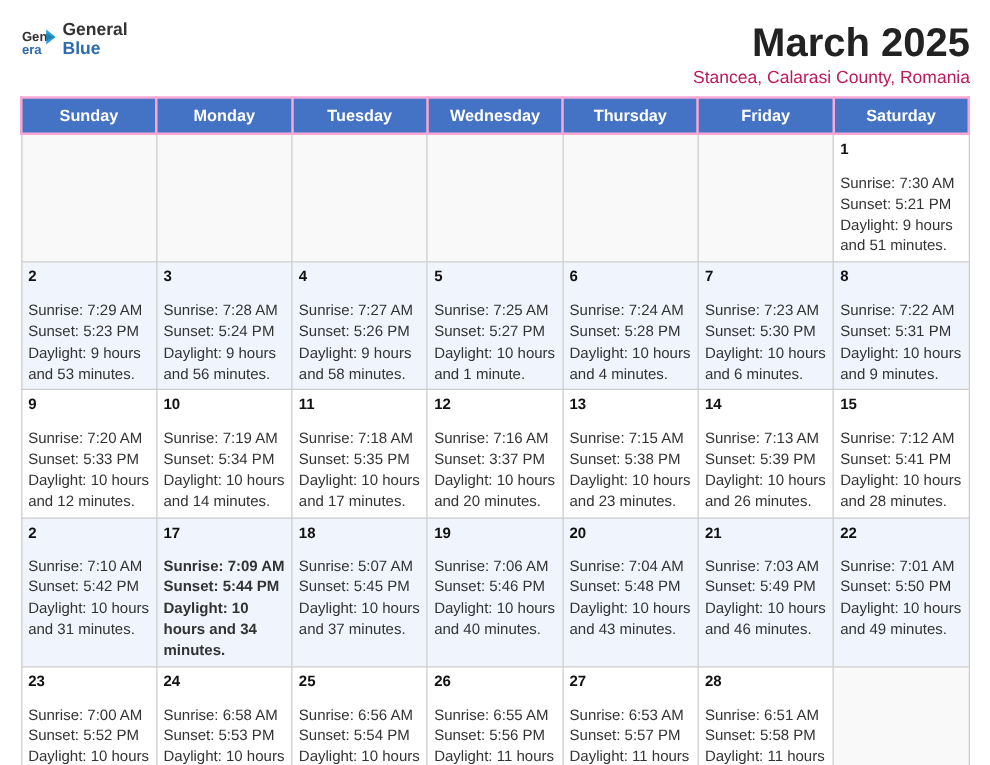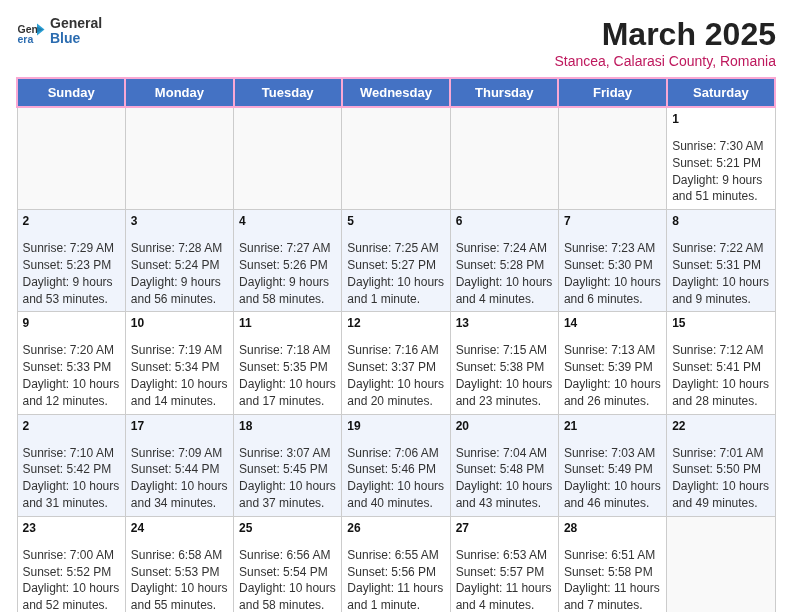--- a/index.html
+++ b/index.html
@@ -230,27 +230,27 @@
       </tr>
       <tr>
         <td>
           <div class="day-number">2</div>
           <div class="day-info" style="white-space: pre-wrap;">Sunrise: 7:10 AM
 Sunset: 5:42 PM
 Daylight: 10 hours and 31 minutes.</div>
         </td>
         <td>
           <div class="day-number">17</div>
-          <div class="day-info" style="white-space: pre-wrap;">Sunrise: 7:09 AM
+          <div class="day-info" style="white-space: pre-wrap; font-weight: bold;">Sunrise: 7:09 AM
 Sunset: 5:44 PM
 Daylight: 10 hours and 34 minutes.</div>
         </td>
         <td>
           <div class="day-number">18</div>
-          <div class="day-info" style="white-space: pre-wrap;">Sunrise: 3:07 AM
+          <div class="day-info" style="white-space: pre-wrap;">Sunrise: 5:07 AM
 Sunset: 5:45 PM
 Daylight: 10 hours and 37 minutes.</div>
         </td>
         <td>
           <div class="day-number">19</div>
           <div class="day-info" style="white-space: pre-wrap;">Sunrise: 7:06 AM
 Sunset: 5:46 PM
 Daylight: 10 hours and 40 minutes.</div>
         </td>
         <td>

